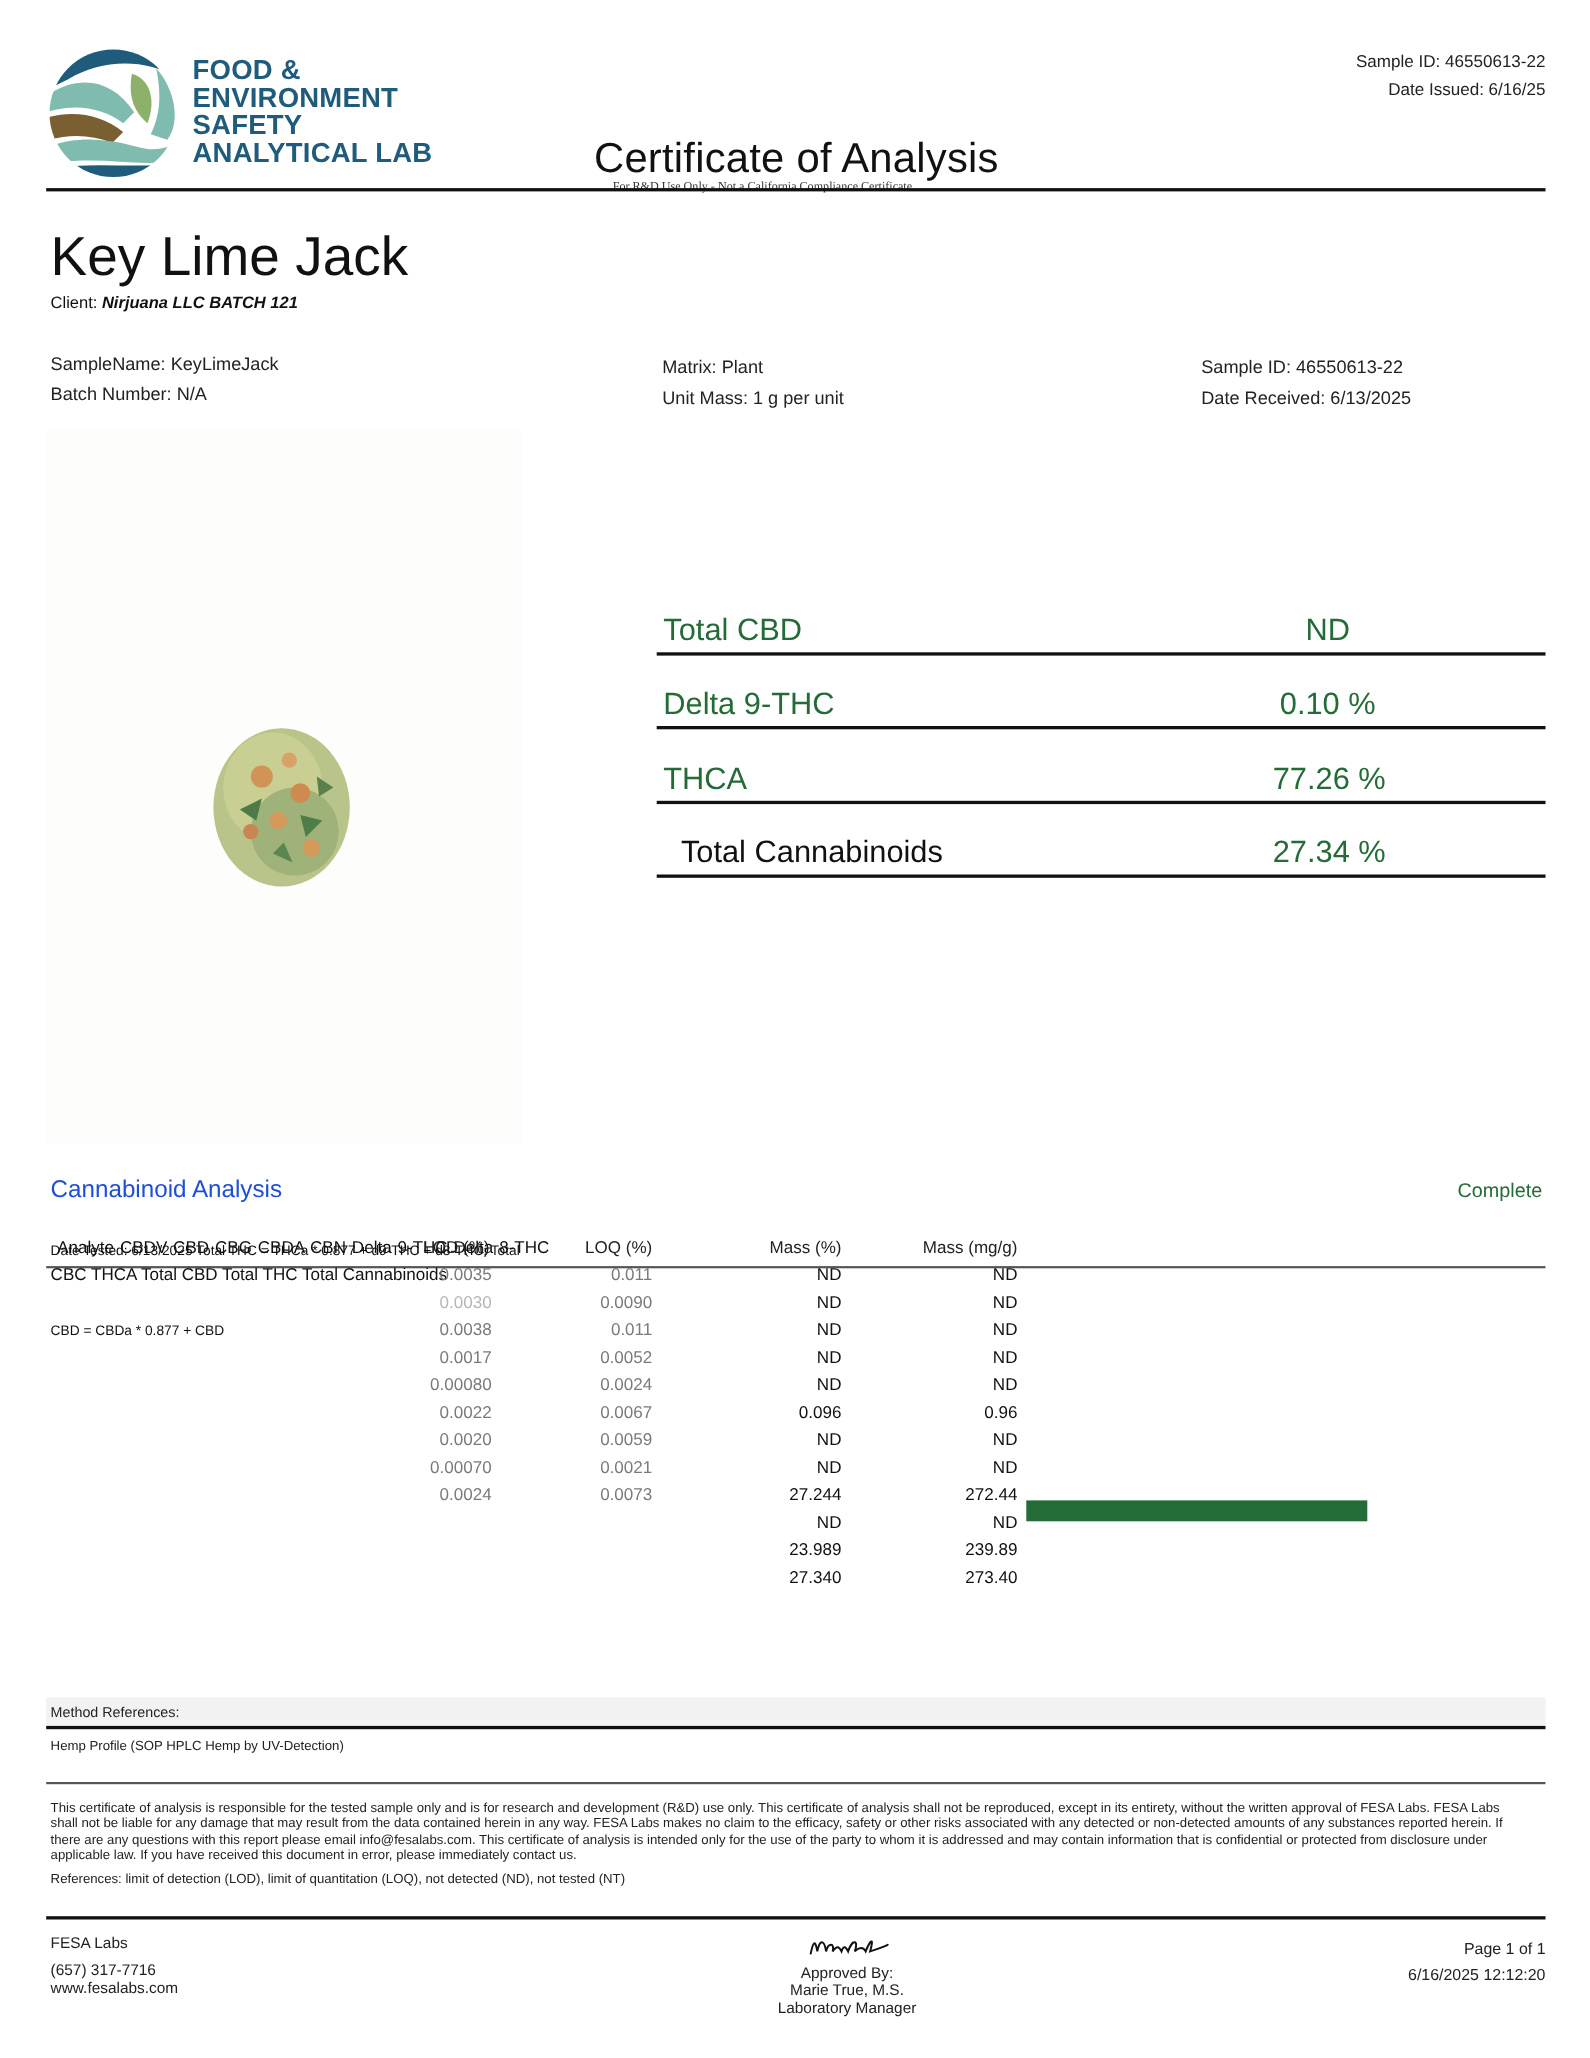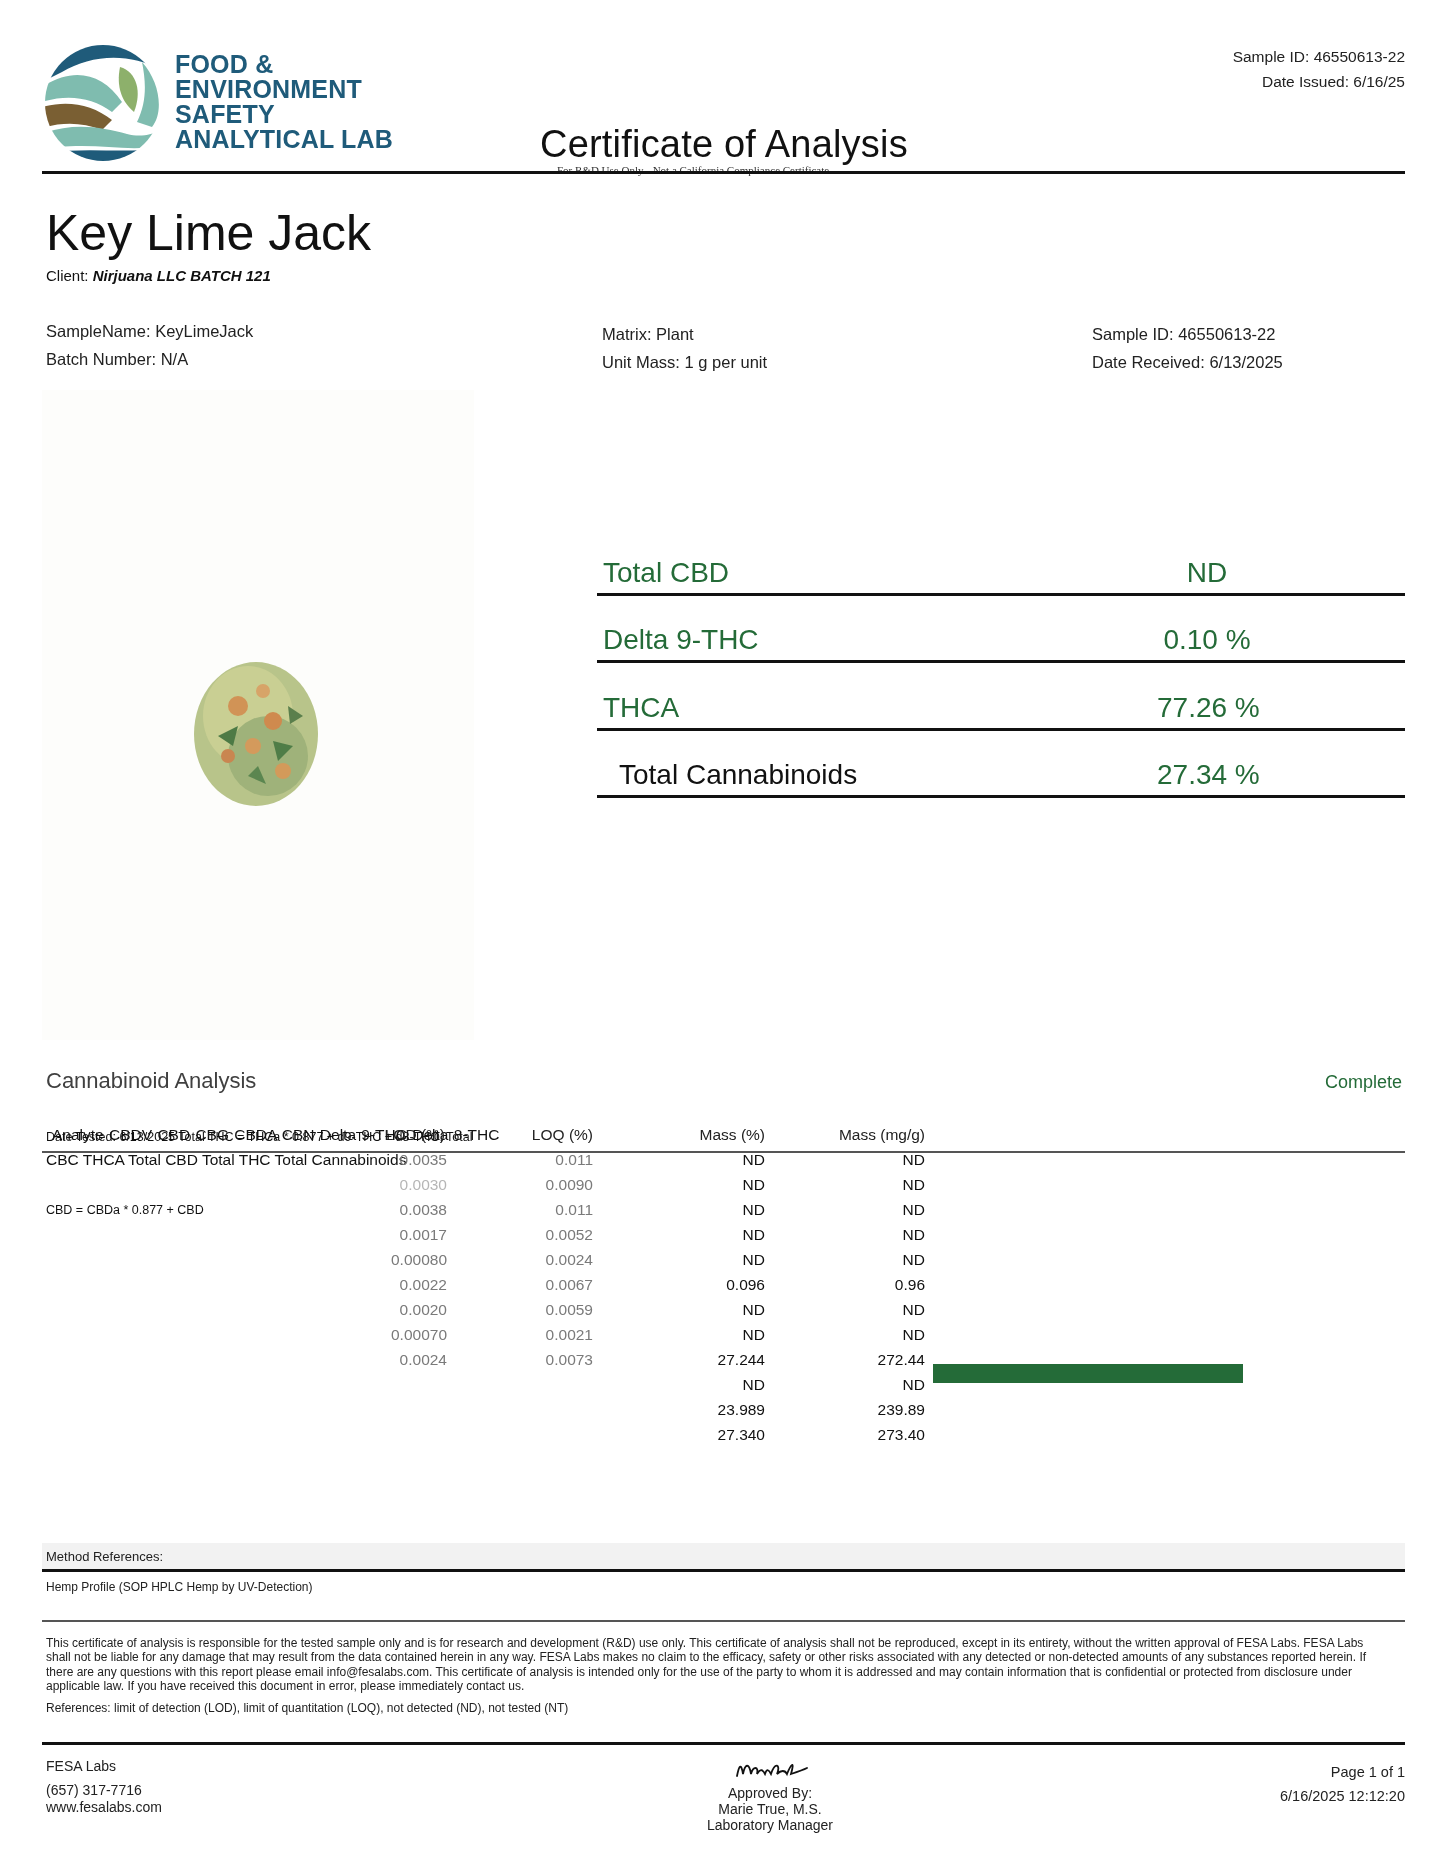--- a/index.html
+++ b/index.html
@@ -31,21 +31,21 @@
   .bud { left: 178px; top: 646px; width: 154px; height: 170px; }
 
   
   .summary { left: 597px; top: 528px; width: 808px; }
   .sum-row { position: relative; height: 67.5px; border-bottom: 3px solid #111; }
   .sum-label { position: absolute; left: 6px; bottom: 4px; font-size: 28px; color: #246b38; white-space: nowrap; }
   .sum-label.black { color: #111; margin-left: 16px; }
   .sum-val { position: absolute; left: 560px; width: 100px; text-align: center; bottom: 4px; font-size: 28px; color: #246b38; white-space: nowrap; }
 
   
-  .ca-title { left: 46px; top: 1068px; font-size: 22px; color: #404040; white-space: nowrap; }
+  .ca-title { left: 46px; top: 1068px; font-size: 22px; color: #1d4ed8; white-space: nowrap; }
   .ca-status { right: 43px; top: 1072px; font-size: 18px; color: #246b38; }
   .tbl-head { top: 1126px; font-size: 15.5px; color: #222; white-space: nowrap; }
   .tbl-rule { left: 42px; top: 1151px; width: 1363px; height: 2px; background: #555; }
   .cell { font-size: 15.5px; white-space: nowrap; text-align: right; }
   .lod { color: #7a7a7a; right: 998px; }
   .loq { color: #7a7a7a; right: 852px; }
   .mpct { color: #111; right: 680px; }
   .mmg { color: #111; right: 520px; }
   .ov { font-size: 15.5px; white-space: nowrap; color: #111; }
   .ov.small { font-size: 12.5px; }

